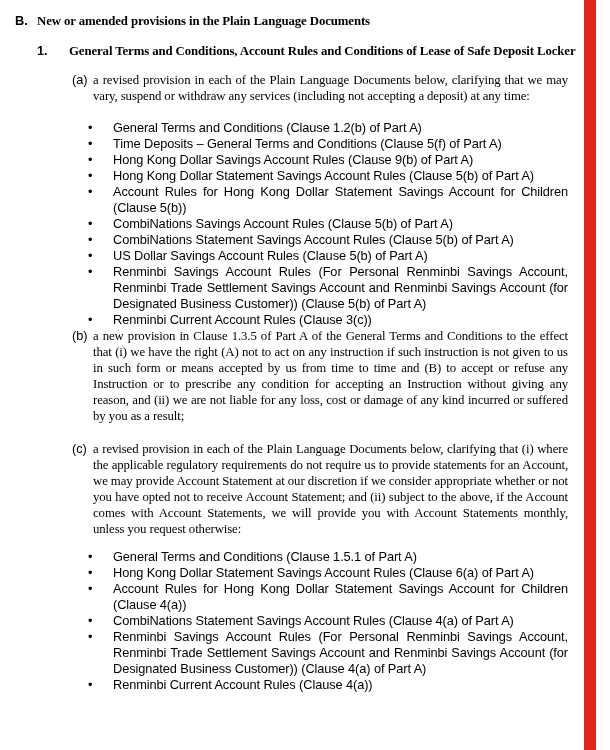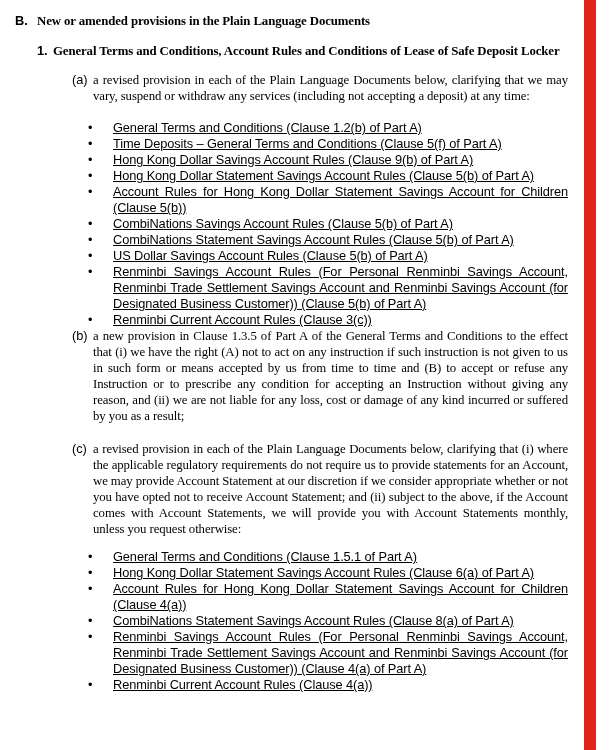--- a/index.html
+++ b/index.html
@@ -27,37 +27,37 @@
   .row { display: flex; }
   .lbl { flex: none; }
   .txt { text-align: justify; font-family: Liberation Serif, serif; }
 
   .heading-b { margin-left: 15px; font-weight: bold; margin-bottom: 14px; }
   .heading-b .lbl { width: 22px; }
   .heading-b .txt { width: 531px; }
 
   .heading-1 { margin-left: 37px; font-weight: bold; margin-bottom: 13px; }
   .heading-1 .lbl { width: 16px; }
-  .heading-1 .txt { width: 515px; }
+  .heading-1 .txt { width: 515px; margin-left: 16px; }
 
   .para { margin-left: 72px; }
   .para .lbl { width: 21px; }
   .para .txt { width: 475px; }
   .para-a { margin-bottom: 16px; }
   .para-b { margin-bottom: 17px; }
   .para-c { margin-bottom: 12px; }
 
   ul.blist {
     margin: 0 0 0 88px;
     padding: 0;
     list-style: none;
   }
   ul.blist li { display: flex; }
   .blist .marker { width: 25px; flex: none; }
-  .blist .btxt { width: 455px; text-align: justify; text-decoration: underline; }
+  .blist .btxt { width: 455px; text-align: justify; }
   .list-a { margin-bottom: 10px; }
 </style>
 </head>
 <body>
 
 <div class="red-bar" style="background: rgb(226, 35, 26);"></div>
 
 <div class="content">
 
   <div class="row heading-b">
@@ -136,21 +136,21 @@
     <li>
       <span class="marker">•</span>
       <span class="btxt">Hong Kong Dollar Statement Savings Account Rules (Clause 6(a) of Part A)</span>
     </li>
     <li>
       <span class="marker">•</span>
       <span class="btxt">Account Rules for Hong Kong Dollar Statement Savings Account for Children (Clause 4(a))</span>
     </li>
     <li>
       <span class="marker">•</span>
-      <span class="btxt">CombiNations Statement Savings Account Rules (Clause 8(a) of Part A)</span>
+      <span class="btxt">CombiNations Statement Savings Account Rules (Clause 4(a) of Part A)</span>
     </li>
     <li>
       <span class="marker">•</span>
       <span class="btxt">Renminbi Savings Account Rules (For Personal Renminbi Savings Account, Renminbi Trade Settlement Savings Account and Renminbi Savings Account (for Designated Business Customer)) (Clause 4(a) of Part A)</span>
     </li>
     <li>
       <span class="marker">•</span>
       <span class="btxt">Renminbi Current Account Rules (Clause 4(a))</span>
     </li>
   </ul>

